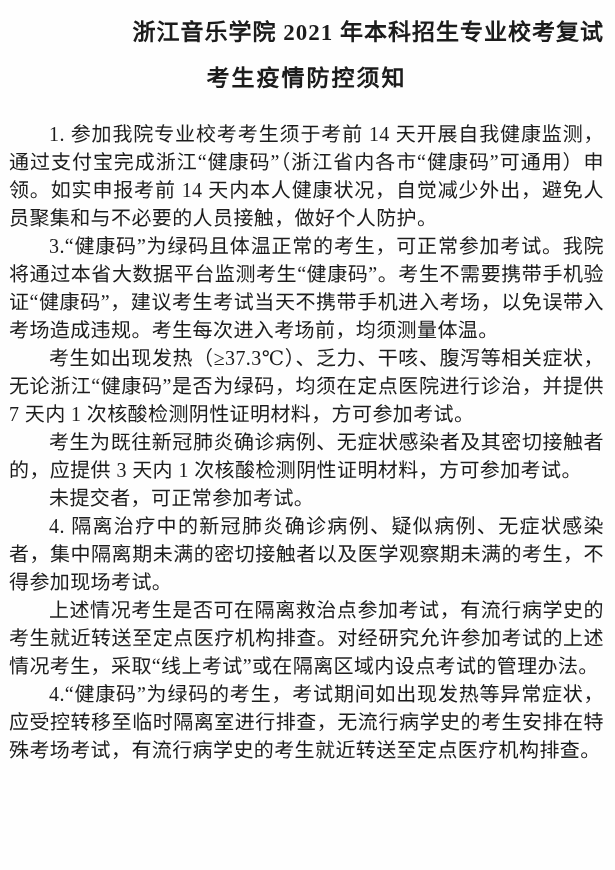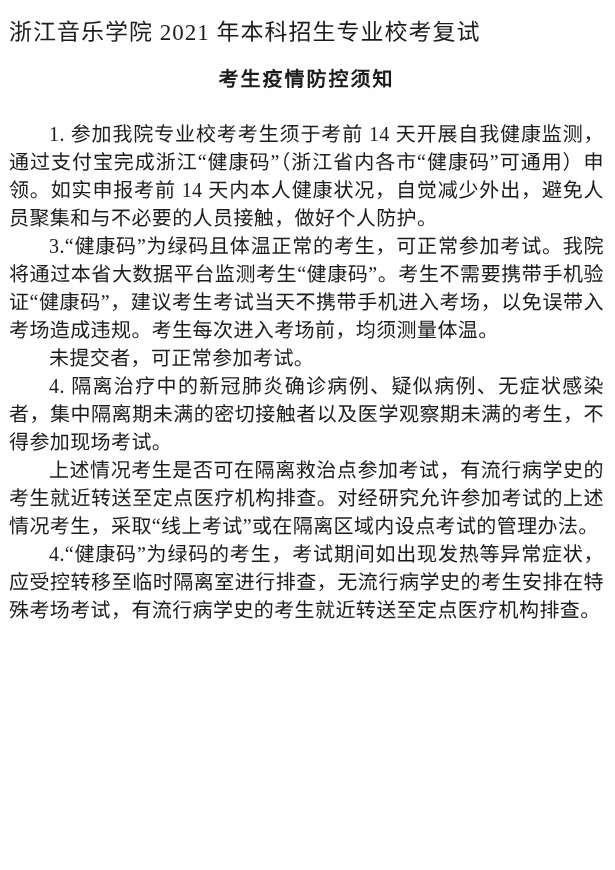--- a/index.html
+++ b/index.html
@@ -15,28 +15,28 @@
     background: #fefefe;
     color: #1c1c1c;
     font-family: "Liberation Serif", "DejaVu Serif", serif;
     box-sizing: border-box;
     padding: 14px 11px 0 9px;
     overflow: hidden;
   }
   .doc-title {
     margin: 4px 0 0 0;
     font-size: 23px;
-    font-weight: normal;
-    text-align: left;
+    font-weight: bold;
+    text-align: right;
     line-height: 30px;
     letter-spacing: 1px;
   }
   .doc-subtitle {
     margin: 16px 0 0 0;
-    font-size: 20px;
+    font-size: 23px;
     font-weight: bold;
     text-align: center;
     line-height: 30px;
     letter-spacing: 2px;
   }
   .doc-body {
     margin-top: 26px;
     font-size: 20px;
     line-height: 28px;
     letter-spacing: 0.4px;
@@ -52,18 +52,20 @@
 </style>
 </head>
 <body>
 
 <div class="page">
   <h1 class="doc-title">浙江音乐学院 2021 年本科招生专业校考复试</h1>
   <h2 class="doc-subtitle">考生疫情防控须知</h2>
   <div class="doc-body">
     <p>1. 参加我院专业校考考生须于考前 14 天开展自我健康监测，通过支付宝完成浙江“健康码”（浙江省内各市“健康码”可通用）申领。如实申报考前 14 天内本人健康状况，自觉减少外出，避免人员聚集和与不必要的人员接触，做好个人防护。</p>
     <p>3.“健康码”为绿码且体温正常的考生，可正常参加考试。我院将通过本省大数据平台监测考生“健康码”。考生不需要携带手机验证“健康码”，建议考生考试当天不携带手机进入考场，以免误带入考场造成违规。考生每次进入考场前，均须测量体温。</p>
+    <p>考生如出现发热（≥37.3℃）、乏力、干咳、腹泻等相关症状，无论浙江“健康码”是否为绿码，均须在定点医院进行诊治，并提供 7 天内 1 次核酸检测阴性证明材料，方可参加考试。</p>
+    <p>考生为既往新冠肺炎确诊病例、无症状感染者及其密切接触者的，应提供 3 天内 1 次核酸检测阴性证明材料，方可参加考试。</p>
     <p>未提交者，可正常参加考试。</p>
     <p>4. 隔离治疗中的新冠肺炎确诊病例、疑似病例、无症状感染者，集中隔离期未满的密切接触者以及医学观察期未满的考生，不得参加现场考试。</p>
     <p>上述情况考生是否可在隔离救治点参加考试，有流行病学史的考生就近转送至定点医疗机构排查。对经研究允许参加考试的上述情况考生，采取“线上考试”或在隔离区域内设点考试的管理办法。</p>
     <p>4.“健康码”为绿码的考生，考试期间如出现发热等异常症状，应受控转移至临时隔离室进行排查，无流行病学史的考生安排在特殊考场考试，有流行病学史的考生就近转送至定点医疗机构排查。</p>
   </div>
 </div>
 
 </body></html>

